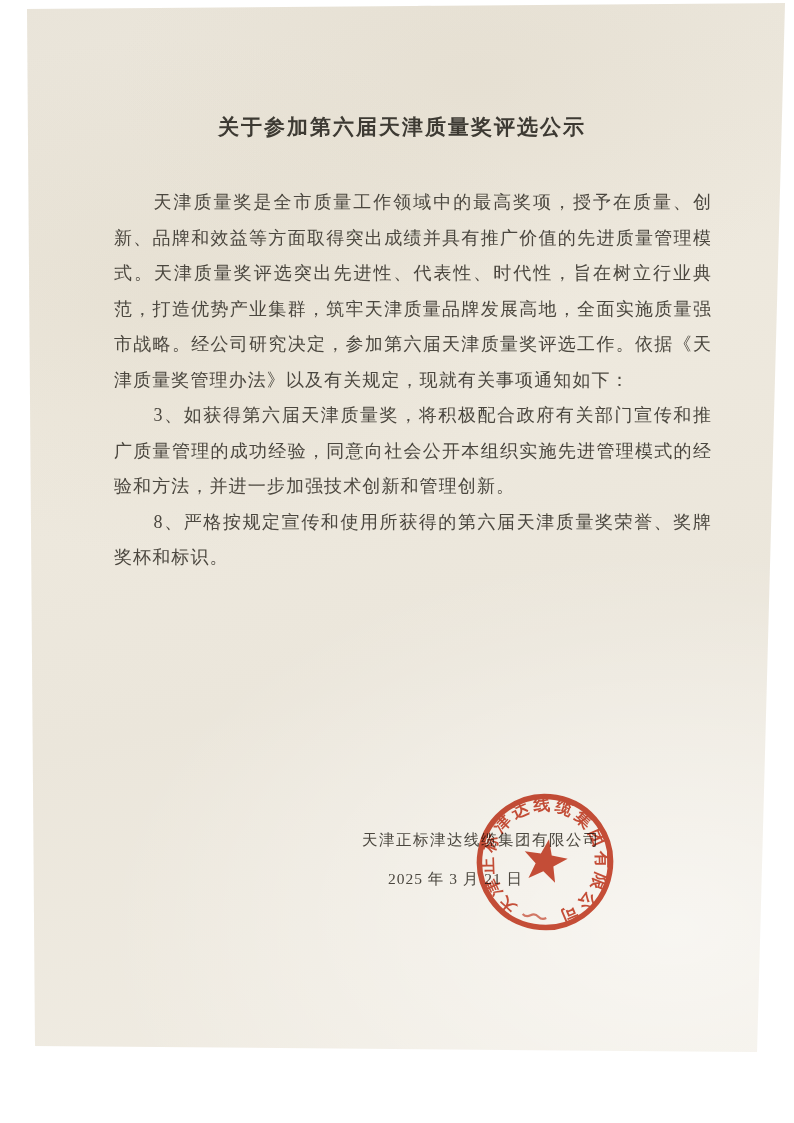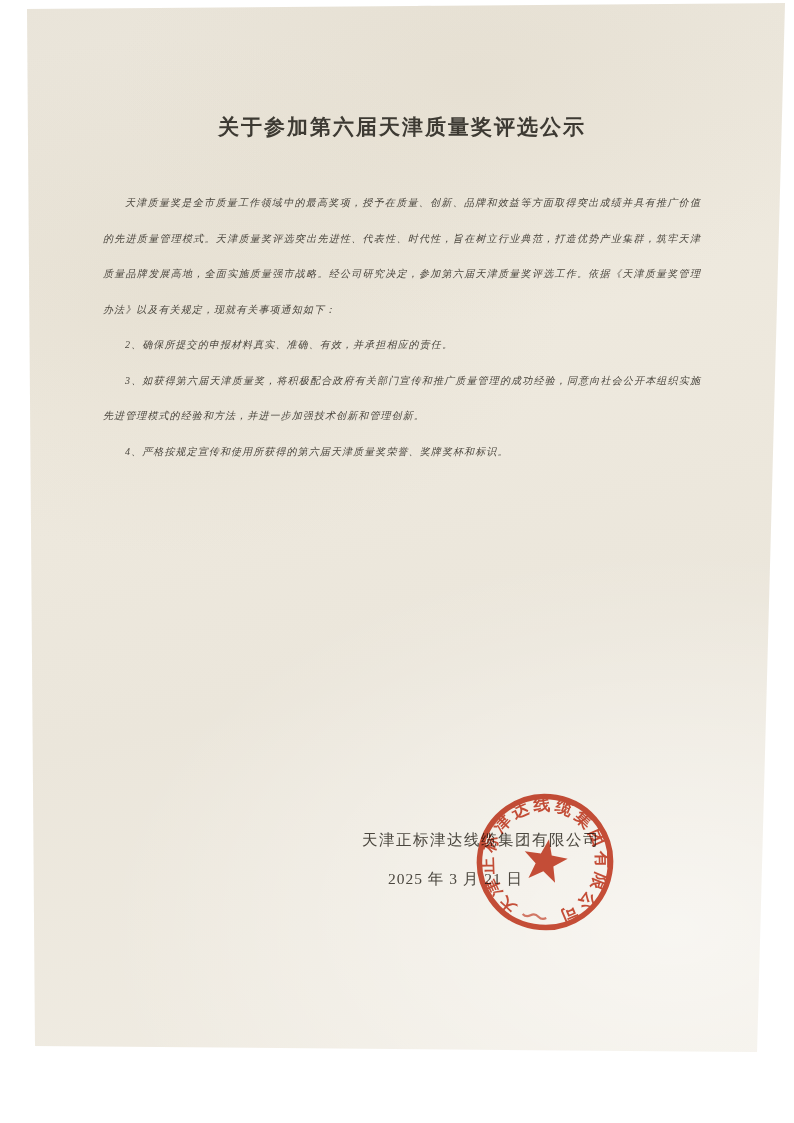--- a/index.html
+++ b/index.html
@@ -29,23 +29,23 @@
     background:linear-gradient(90deg, #4a3f2c, #8a7a55 60%, #a3937063);
   }
 
   
   .doc-title {
     position:absolute; left:103px; top:112px; width:598px;
     text-align:center; font-size:21px; line-height:30px; font-weight:600;
     letter-spacing:2px; color:#3d3a33;
   }
   .doc-body {
-    position:absolute; left:103px; top:185px; width:598px;
-    font-size:10px; line-height:35.5px; color:#4b473f;
-    text-align:justify; text-justify:inter-character; letter-spacing:1.1px;font-style:italic;
+    position:absolute; left:114px; top:185px; width:598px;
+    font-size:18px; line-height:35.5px; color:#4b473f;
+    text-align:justify; text-justify:inter-character; letter-spacing:1.1px;
   }
   .doc-body p { text-indent:2.2em; }
 
   .sig-company {
     position:absolute; top:830px; right:194px; height:24px;
     font-size:15.5px; letter-spacing:1.5px; color:#4b473f; white-space:nowrap;
   }
   .sig-date {
     position:absolute; top:869px; right:271px; height:24px;
     font-size:15.5px; letter-spacing:1px; color:#4b473f; white-space:nowrap;
@@ -65,23 +65,22 @@
 
 <div class="paper">
 
   <div class="edge-sliver"></div>
   <div class="top-smudge"></div>
 
   <div class="doc-title">关于参加第六届天津质量奖评选公示</div>
 
   <div class="doc-body">
     <p>天津质量奖是全市质量工作领域中的最高奖项，授予在质量、创新、品牌和效益等方面取得突出成绩并具有推广价值的先进质量管理模式。天津质量奖评选突出先进性、代表性、时代性，旨在树立行业典范，打造优势产业集群，筑牢天津质量品牌发展高地，全面实施质量强市战略。经公司研究决定，参加第六届天津质量奖评选工作。依据《天津质量奖管理办法》以及有关规定，现就有关事项通知如下：</p>
-    <p>2、确保所提交的申报材料真实、准确、有效，并承担相应的责任。</p>
     <p>3、如获得第六届天津质量奖，将积极配合政府有关部门宣传和推广质量管理的成功经验，同意向社会公开本组织实施先进管理模式的经验和方法，并进一步加强技术创新和管理创新。</p>
-    <p>4、严格按规定宣传和使用所获得的第六届天津质量奖荣誉、奖牌奖杯和标识。</p>
+    <p>8、严格按规定宣传和使用所获得的第六届天津质量奖荣誉、奖牌奖杯和标识。</p>
   </div>
 
   <div class="sig-company">天津正标津达线缆集团有限公司</div>
   <div class="sig-date">2025 年 3 月 21 日</div>
 
   <svg class="seal" viewBox="-85 -85 170 170" xmlns="http://www.w3.org/2000/svg">
     <g transform="rotate(10)" fill="#c5371d" stroke="none">
       <circle r="65.5" fill="none" stroke="#c5371d" stroke-width="5.5"></circle>
       <polygon points="0,-23 5.5,-7.6 21.8,-7.1 9,2.9 13.5,18.6 0,9.5 -13.5,18.6 -9,2.9 -21.8,-7.1 -5.5,-7.6"></polygon>
       <defs>

